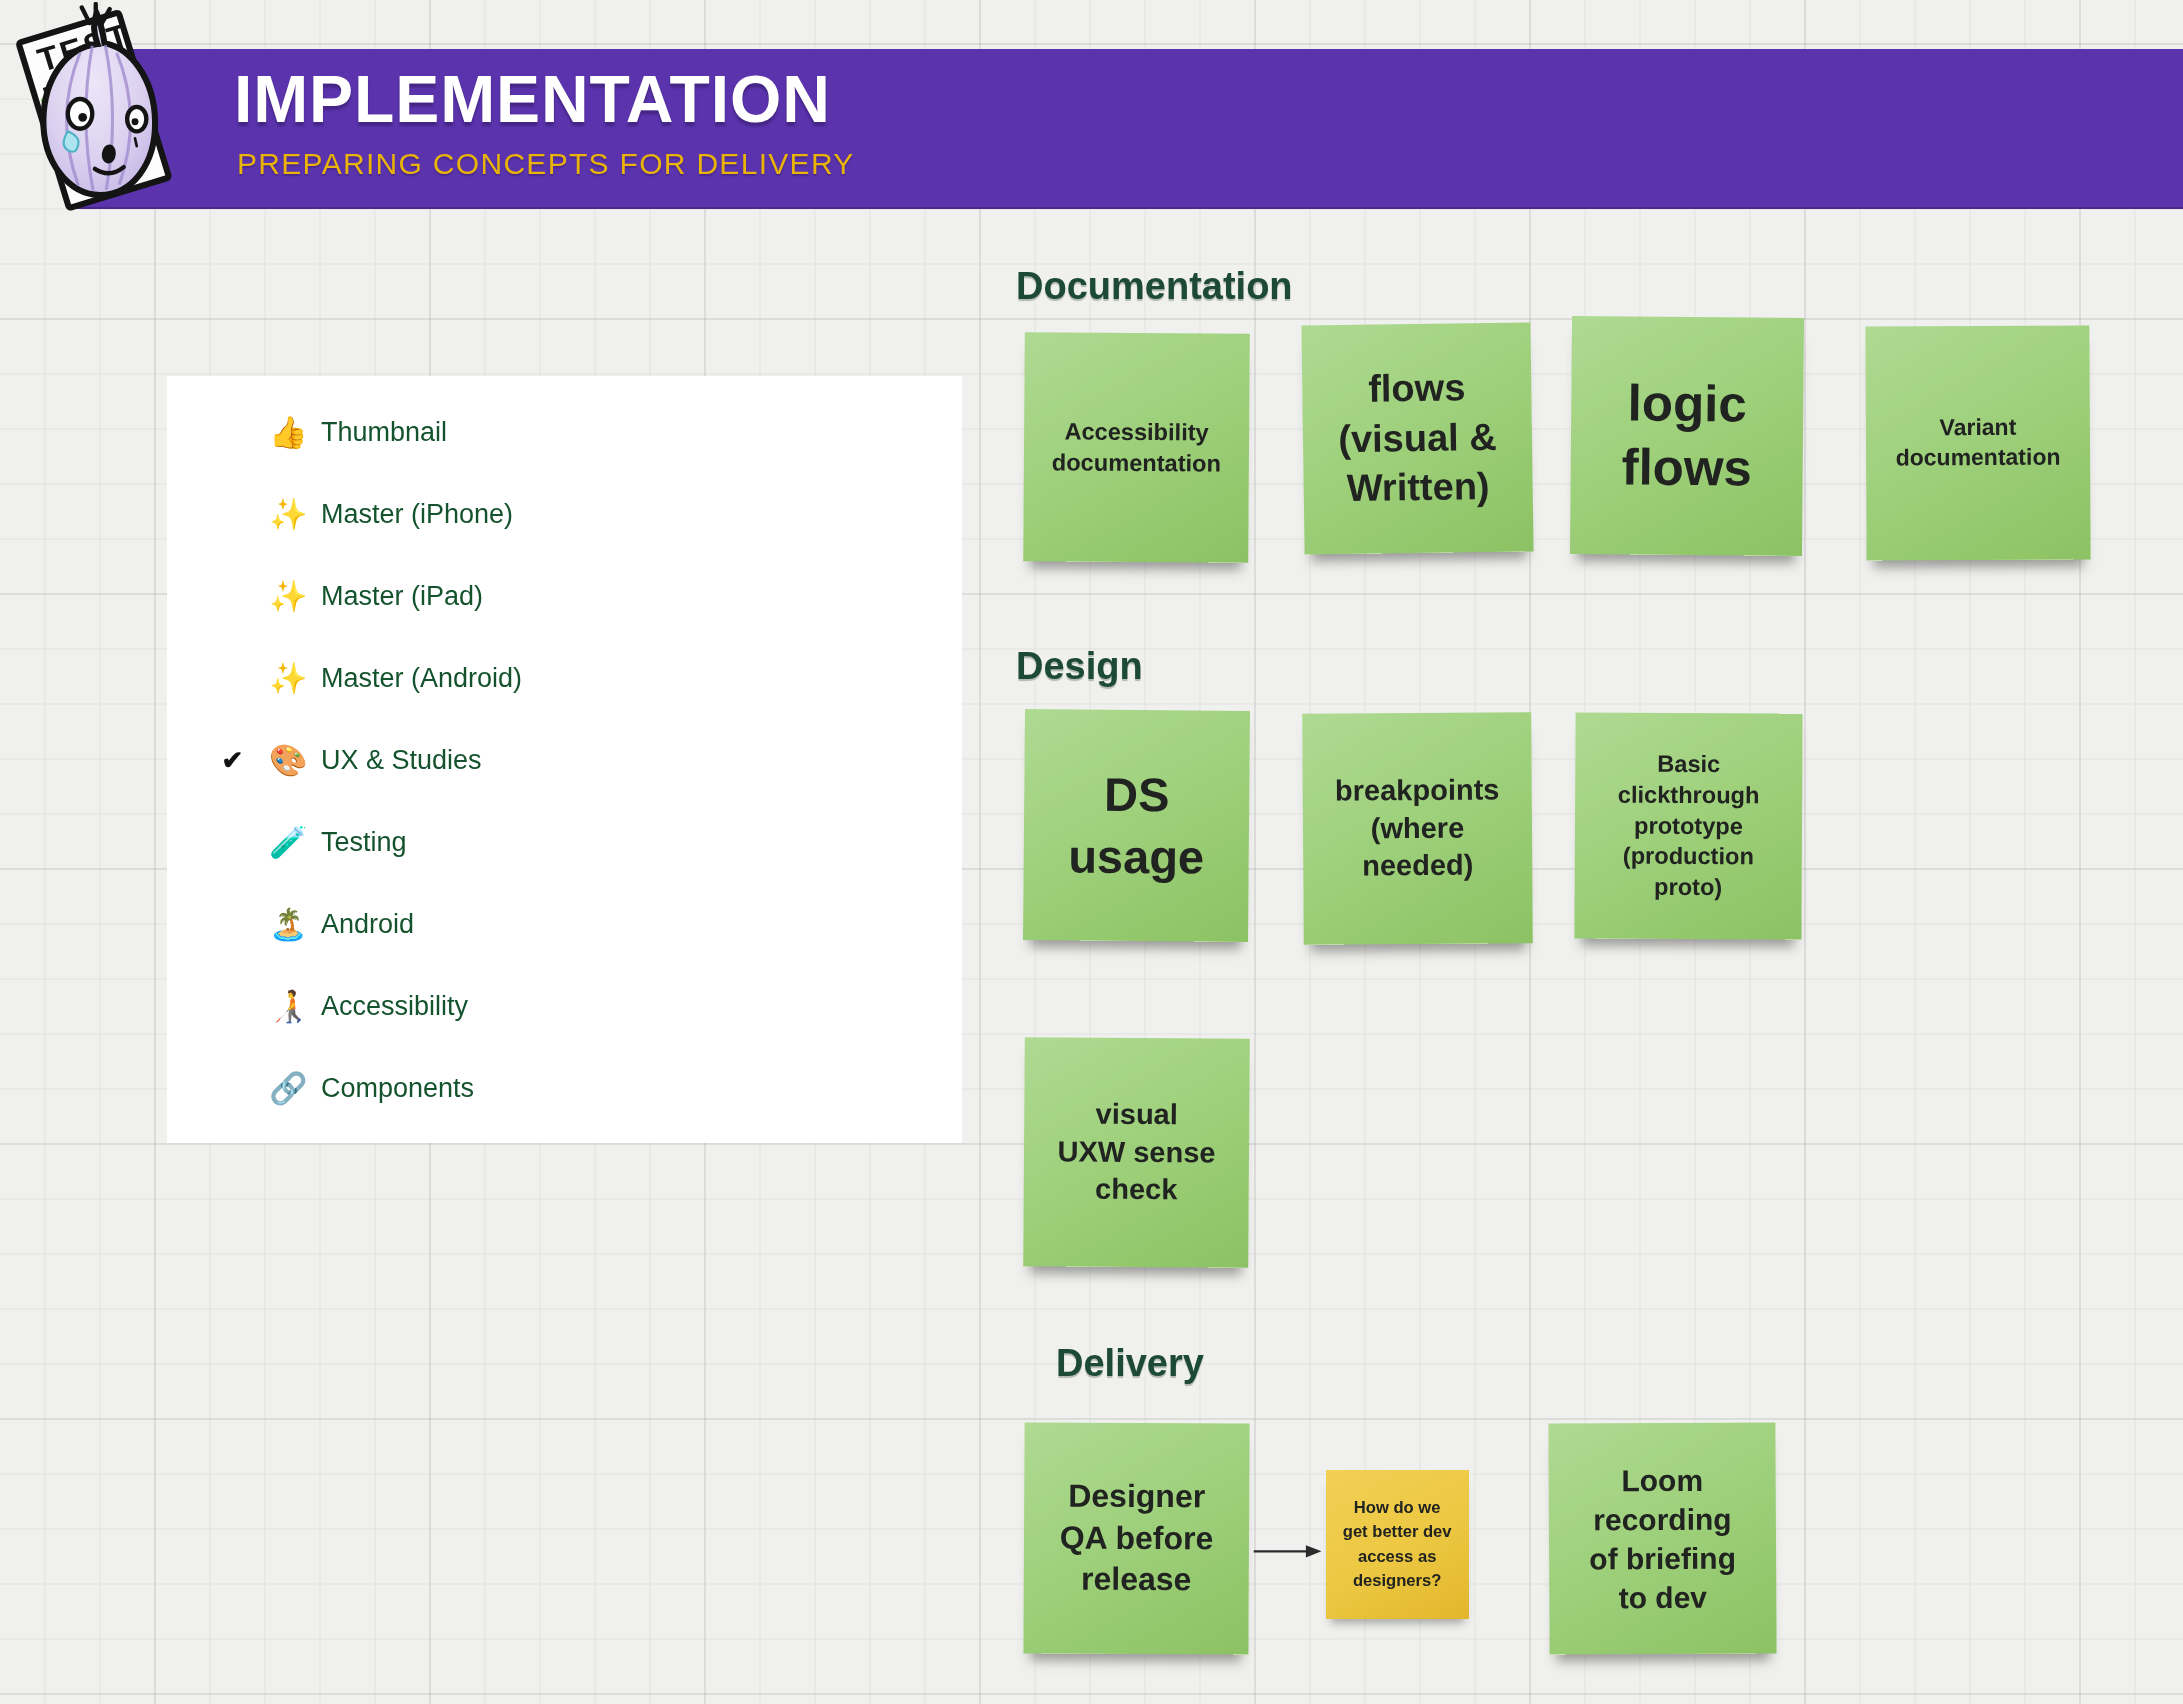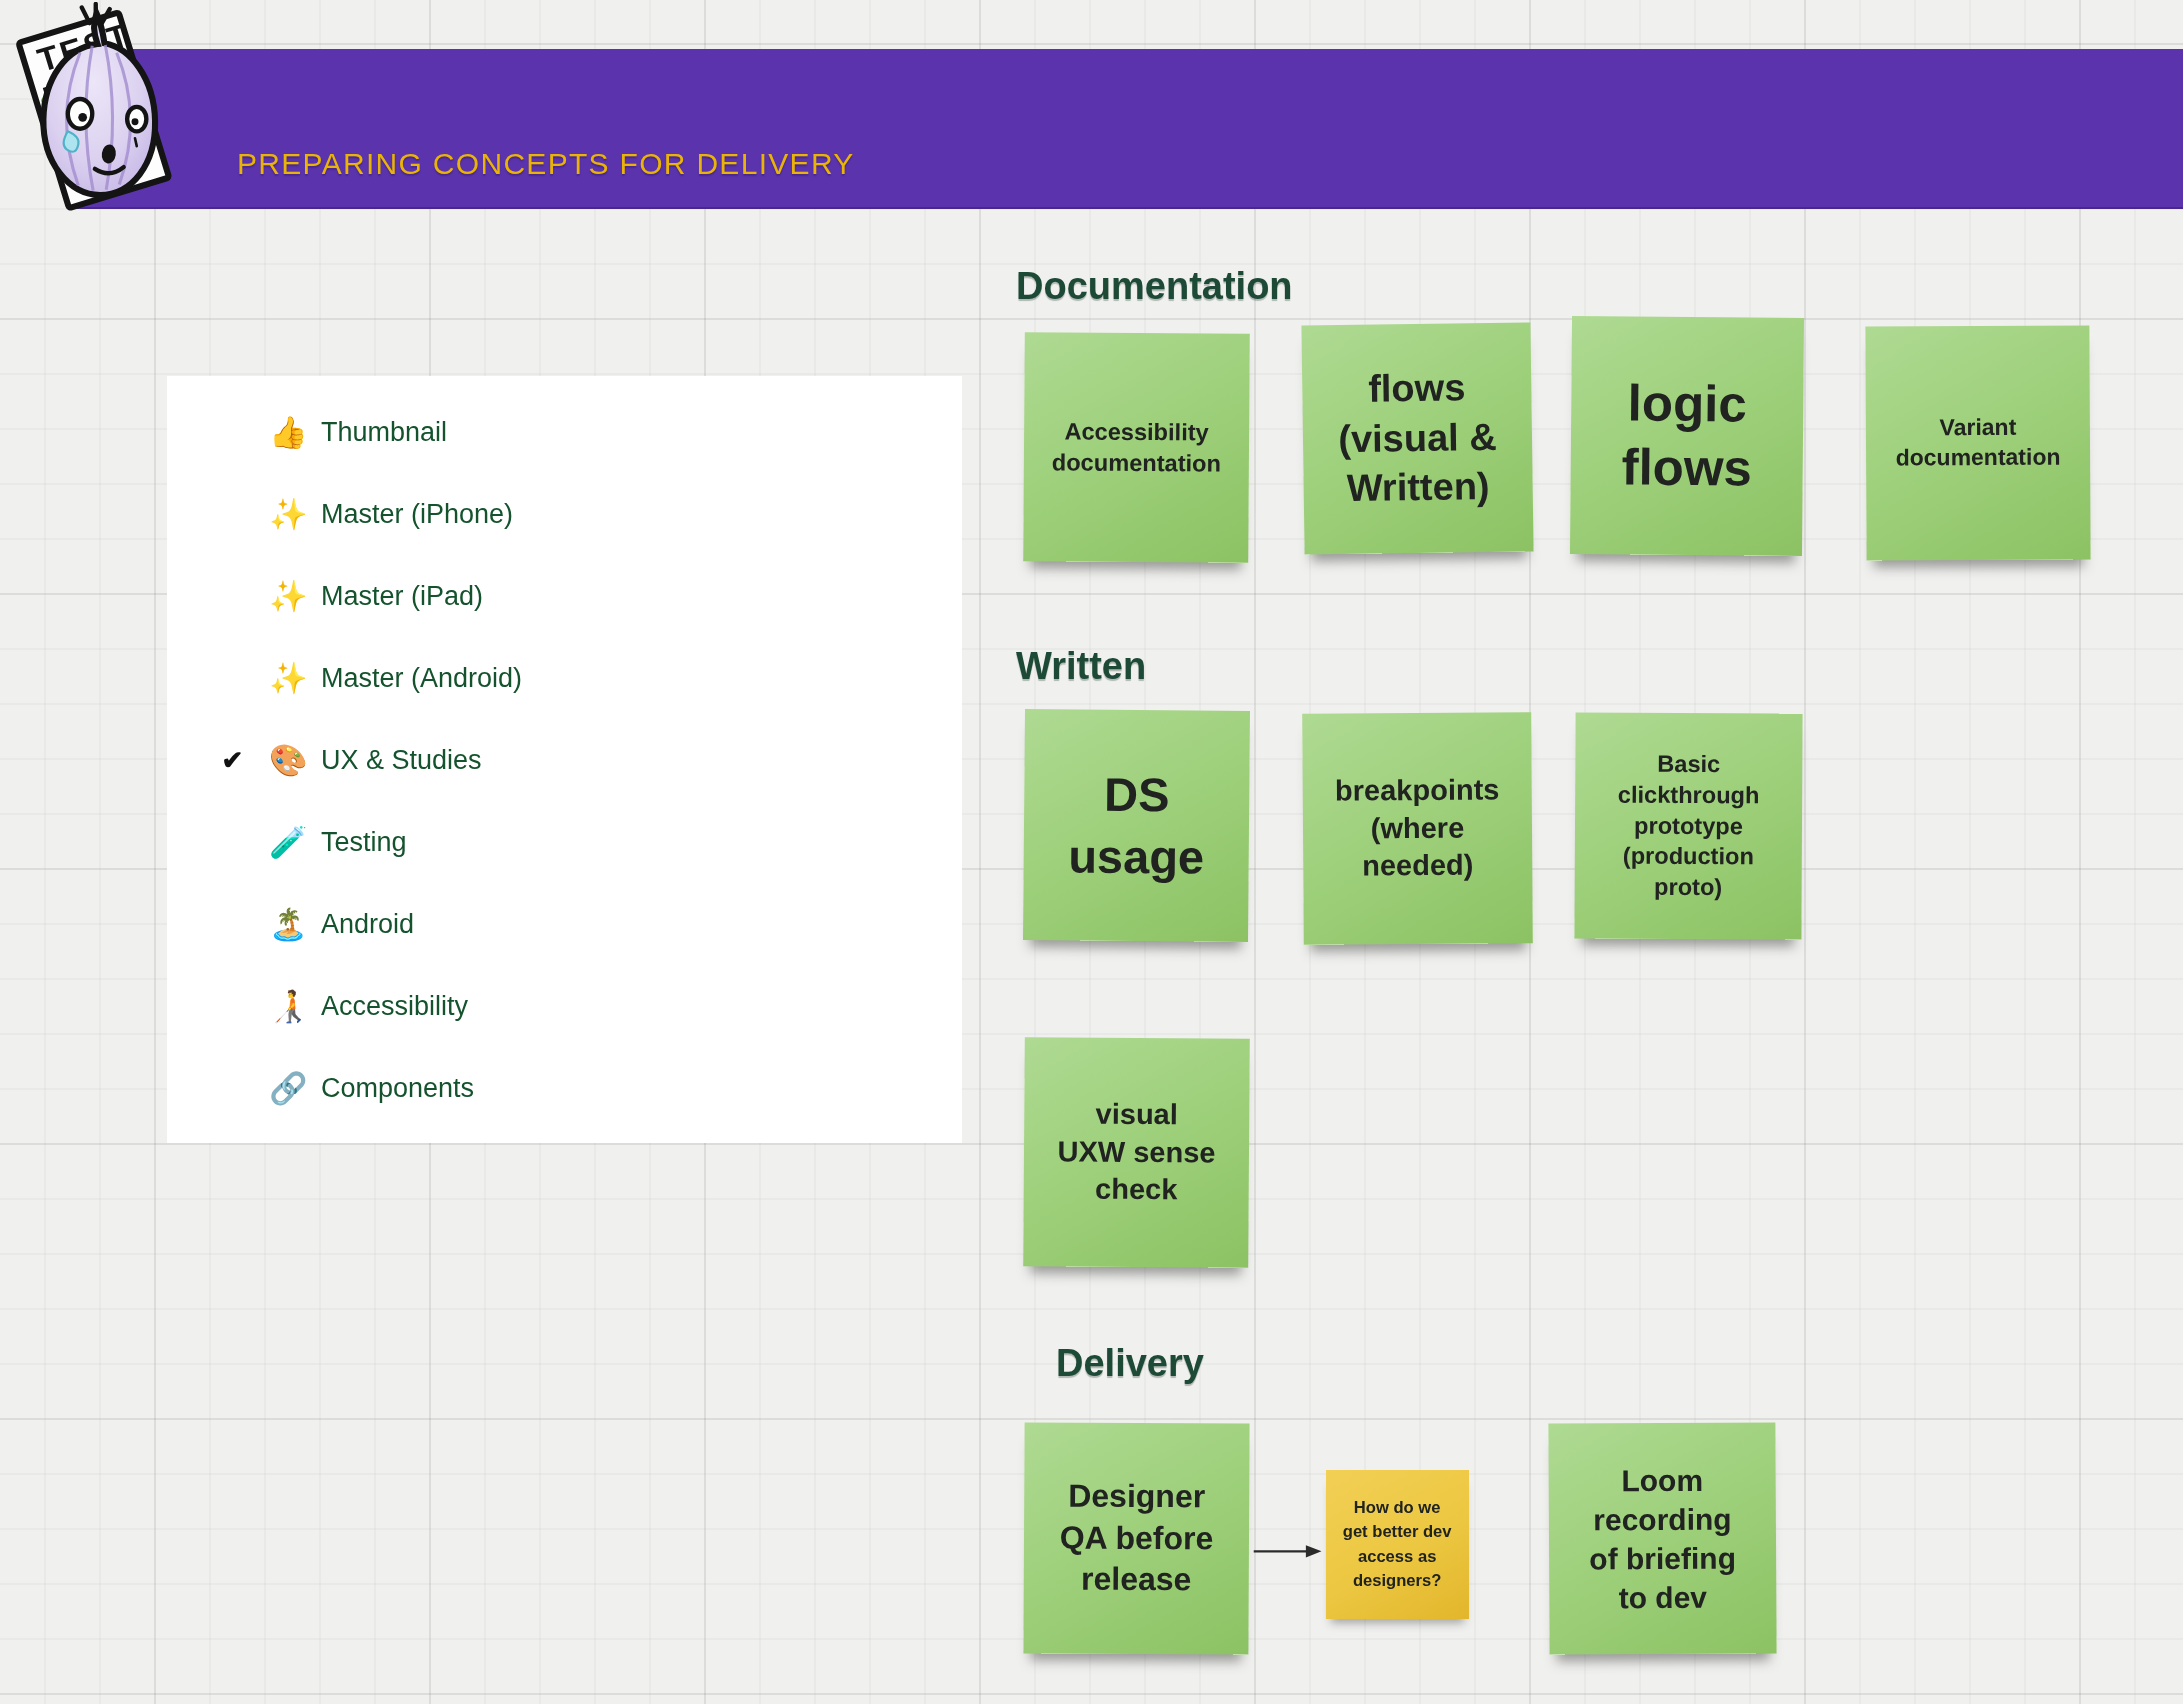--- a/index.html
+++ b/index.html
@@ -63,20 +63,21 @@
     padding-left:8px;
   }
   .arrow{position:absolute;left:1252px;top:1539px;}
 </style>
 </head>
 <body>
 
 <div id="canvas">
 
   <div class="banner">
+    <div class="banner-title">IMPLEMENTATION</div>
     <div class="banner-subtitle">PREPARING CONCEPTS FOR DELIVERY</div>
   </div>
 
   <div class="logo">
     <svg width="178" height="215" viewBox="0 0 204 246">
       <defs>
         <radialGradient id="onionGrad" cx="45%" cy="38%" r="75%">
           <stop offset="0%" stop-color="#ece6f8"></stop>
           <stop offset="55%" stop-color="#dcd2f0"></stop>
           <stop offset="100%" stop-color="#c2b2e4"></stop>
@@ -160,21 +161,21 @@
       <span class="lbl">Accessibility</span>
     </div>
     <div class="row">
       <span class="check"></span>
       <span class="emoji">🔗</span>
       <span class="lbl">Components</span>
     </div>
   </div>
 
   <div class="sec-header" style="left:1016px;top:265px;">Documentation</div>
-  <div class="sec-header" style="left:1016px;top:645px;">Written</div>
+  <div class="sec-header" style="left:1016px;top:645px;">Design</div>
   <div class="sec-header" style="left:1056px;top:1342px;">Delivery</div>
 
   <div class="note green" style="left:1024px;top:333px;width:225px;height:229px;font-size:23.6px;transform:rotate(0.4deg);">Accessibility
 documentation</div>
   <div class="note green" style="left:1303px;top:324px;width:229px;height:229px;font-size:38px;transform:rotate(-0.8deg);">flows
 (visual &amp;
 Written)</div>
   <div class="note green" style="left:1571px;top:317px;width:232px;height:238px;font-size:51px;line-height:1.25;transform:rotate(0.5deg);">logic
 flows</div>
   <div class="note green" style="left:1866px;top:326px;width:224px;height:234px;font-size:23px;transform:rotate(-0.3deg);">Variant

